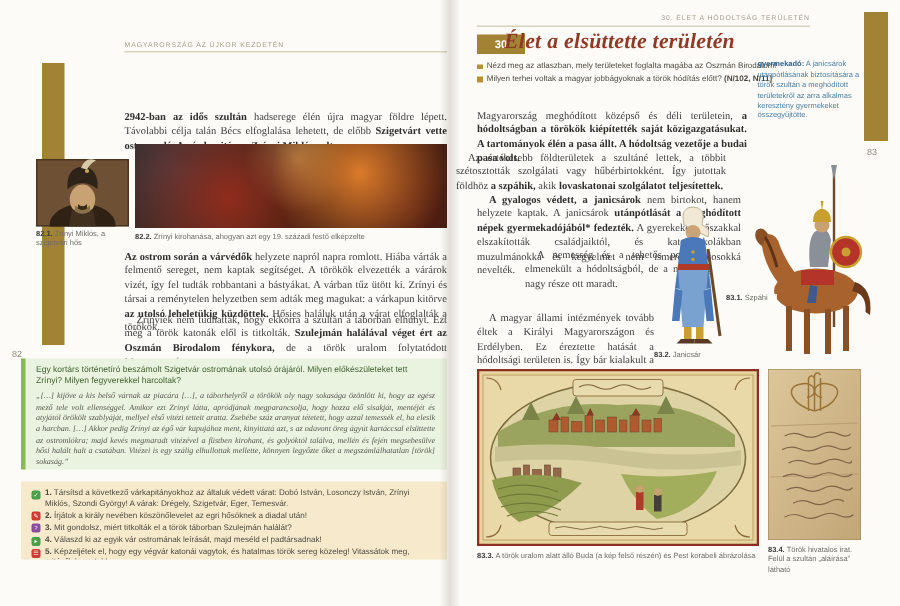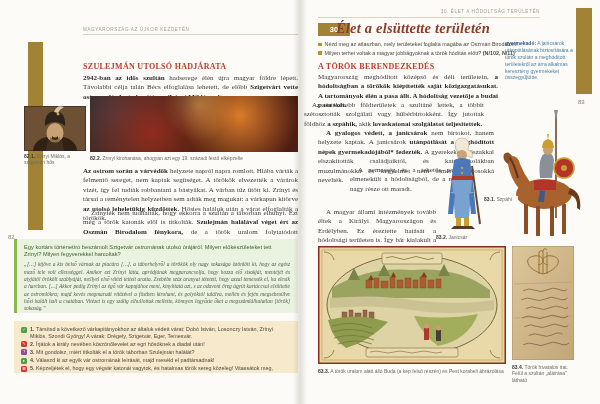--- a/index.html
+++ b/index.html
@@ -47,21 +47,20 @@
 </head>
 <body>
 
 <div class="spread">
 
   <div class="abs runhead" style="left:83px;top:27px;">MAGYARORSZÁG AZ ÚJKOR KEZDETÉN</div>
   <div class="abs rule" style="left:83px;top:34px;width:215px;"></div>
   <div class="abs goldbar" style="left:28px;top:42px;width:15px;height:188px;"></div>
   <div class="abs pagenum" style="left:8px;top:234px;">82</div>
 
-  <div class="abs redhead" style="left:83px;top:62px;">SZULEJMÁN UTOLSÓ HADJÁRATA</div>
 
   <p class="abs body-p" style="left:83px;top:74px;width:215px;">
     <b>2942-ban az idős szultán</b><span> hadserege élén újra magyar földre lépett. Távolabbi célja talán Bécs elfoglalása lehetett, de előbb </span><b>Szigetvárt vette ostrom alá. A vár kapitánya Zrínyi Miklós volt.</b>
   </p>
 
   <svg class="abs" style="left:24px;top:106px;" width="62" height="45" viewBox="0 0 62 45">
     <rect width="62" height="45" fill="#6e5134"></rect>
     <rect width="62" height="45" fill="none" stroke="#4a3520" stroke-width="2"></rect>
     <ellipse cx="31" cy="44" rx="22" ry="14" fill="#2f2113"></ellipse>
     <ellipse cx="31" cy="27" rx="8.5" ry="10" fill="#c9a274"></ellipse>
@@ -142,21 +141,20 @@
     <div class="bullet-row">
       <span class="bullet-sq"></span>
       <span><span>Milyen terhei voltak a magyar jobbágyoknak a török hódítás előtt? </span><b>(N/102, N/11)</b></span>
     </div>
   </div>
 
   <div class="abs glossary" style="left:505px;top:40px;width:68px;">
     <b>gyermekadó:</b><span> A janicsárok utánpótlásának biztosítására a török szultán a meghódított területekről az arra alkalmas keresztény gyermekeket összegyűjtötte.</span>
   </div>
 
-  <div class="abs redhead" style="left:318px;top:62px;">A TÖRÖK BERENDEZKEDÉS</div>
 
   <p class="abs body-p" style="left:318px;top:73px;width:180px;">
     <span>Magyarország meghódított középső és déli területein, </span><b>a hódoltságban a törökök kiépítették saját közigazgatásukat. A tartományok élén a pasa állt. A hódoltság vezetője a budai pasa volt.</b>
   </p>
   <p class="abs body-p indent" style="left:304px;top:101px;width:180px;">
     <span>Az értékesebb földterületek a szultáné lettek, a többit szétosztották szolgálati vagy hűbérbirtokként. Így jutottak földhöz </span><b>a szpáhik,</b><span> akik </span><b>lovaskatonai szolgálatot teljesítettek.</b>
   </p>
   <p class="abs body-p indent" style="left:318px;top:129px;width:176px;">
     <b>A gyalogos védett, a janicsárok</b><span> nem birtokot, hanem helyzete kaptak. A janicsárok </span><b>utánpótlását a meghódított népek gyermekadójából* fedezték.</b><span> A gyerekeket erőszakkal elszakították családjaiktól, és katonaiskolákban muzulmánokká és kegyelmet nem ismerő harcosokká nevelték.</span>
   </p>

